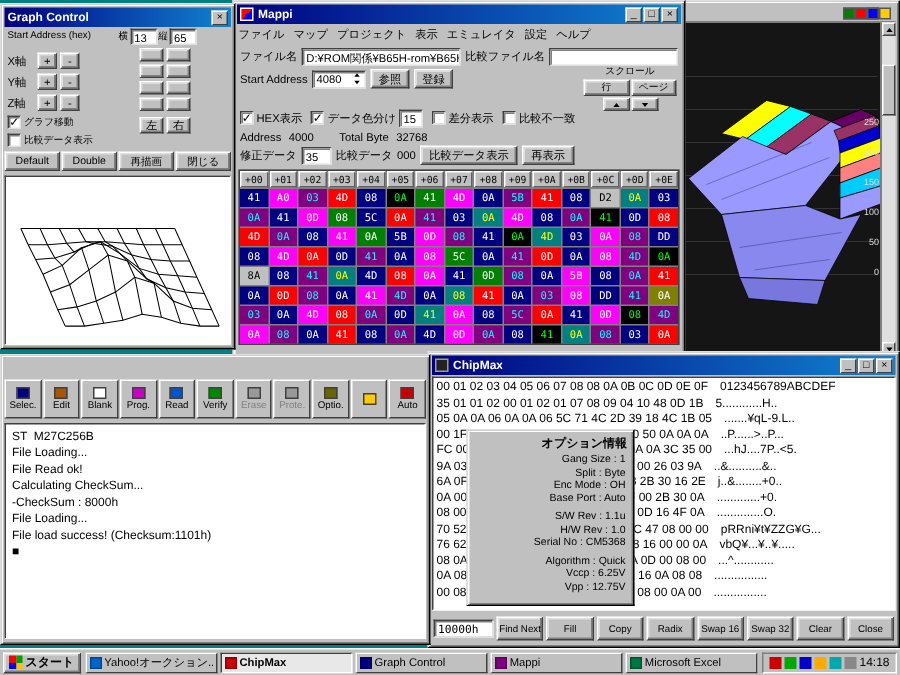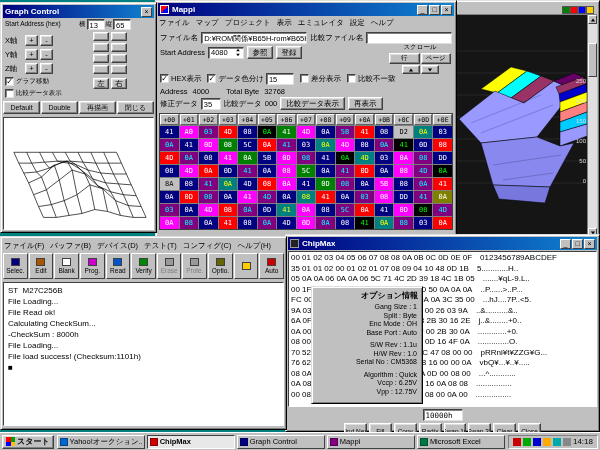--- a/index.html
+++ b/index.html
@@ -67,21 +67,21 @@
   .sarr i{transform:scale(.7);}
   .sthumb{position:absolute;left:0;right:0;top:28px;height:34px;background:#c0c0c0;border:1px solid;border-color:#fff #404040 #404040 #fff;}
 
   
   #hex-win{left:285px;top:234px;width:315px;height:198px;z-index:4;}
   .hex-area{position:absolute;left:2px;right:2px;top:16px;bottom:24px;background:#fff;border:1px solid;
     border-color:#404040 #fff #fff #404040;overflow:hidden;font-family:"DejaVu Sans Mono",monospace;font-size:8px;
     line-height:10.5px;color:#000;padding:1px 2px;}
   .hex-row,.hex-head{display:flex;white-space:pre;}
   .hb{white-space:pre;} .ha{margin-left:8px;white-space:pre;}
-  .hex-bottom{position:absolute;left:2px;right:2px;bottom:2px;height:20px;display:flex;align-items:center;gap:2px;padding:0 1px;flex-direction:column;}
+  .hex-bottom{position:absolute;left:2px;right:2px;bottom:2px;height:20px;display:flex;align-items:center;gap:2px;padding:0 1px;}
   .addr{width:40px;flex:none;font-family:"DejaVu Sans Mono",monospace;}
   .hbtn{height:16px;flex:1;font-size:6.5px;padding:0 1px;}
 
   
   #chipmax-panel{left:0;top:236px;width:287px;height:194px;z-index:5;}
   #chipmax-menu{top:3px;}
   #chipmax-toolbar{position:absolute;left:2px;top:16px;right:2px;height:26px;display:flex;gap:1px;}
   .tool-btn{flex:1;display:flex;flex-direction:column;align-items:center;justify-content:center;gap:1px;background:#c0c0c0;
     border:1px solid;border-color:#fff #404040 #404040 #fff;overflow:hidden;}
   .tool-icon{width:9px;height:8px;border:1px solid #404040;flex:none;}
@@ -230,21 +230,21 @@
             <i class="tri-down" style="transform:scale(.7)"></i>
           </span>
       </div>
     </div>
 
     <div class="frow" style="left:4px;top:71px;gap:2px">
       <span class="cb" id="cb-hex">✓</span>
       <span class="lbl">HEX表示</span>
       <span class="cb" id="cb-color" style="margin-left:4px">✓</span>
       <span class="lbl">データ色分け</span>
-      <span class="field" style="width:28px">15</span>
+      <span class="field" style="width:16px">15</span>
       <span class="cb" id="cb-diff" style="margin-left:4px"></span>
       <span class="lbl">差分表示</span>
       <span class="cb" id="cb-mis" style="margin-left:4px"></span>
       <span class="lbl">比較不一致</span>
     </div>
 
     <div class="frow" style="left:4px;top:85px;gap:5px;height:10px">
       <span class="lbl">Address</span>
       <span class="lbl">4000</span>
       <span class="lbl" style="margin-left:12px">Total Byte</span>
@@ -521,28 +521,20 @@
           <span class="btn hbtn">Radix</span>
           <span class="btn hbtn">Swap 16</span>
           <span class="btn hbtn">Swap 32</span>
           <span class="btn hbtn">Clear</span>
           <span class="btn hbtn">Close</span>
         </span>
     </div>
   </div>
 
   <div class="panel" id="chipmax-panel">
-    <div class="menubar" id="chipmax-menu">
-        <div class="menu-item">ファイル(F)</div>
-        <div class="menu-item">バッファ(B)</div>
-        <div class="menu-item">デバイス(D)</div>
-        <div class="menu-item">テスト(T)</div>
-        <div class="menu-item">コンフィグ(C)</div>
-        <div class="menu-item">ヘルプ(H)</div>
-      </div>
     <div id="chipmax-toolbar">
         <div class="tool-btn">
           <div class="tool-icon" style="background: rgb(0, 0, 128);"></div>
           <span class="tool-label">Selec.</span>
         </div>
         <div class="tool-btn">
           <div class="tool-icon" style="background: rgb(170, 85, 0);"></div>
           <span class="tool-label">Edit</span>
         </div>
         <div class="tool-btn">

